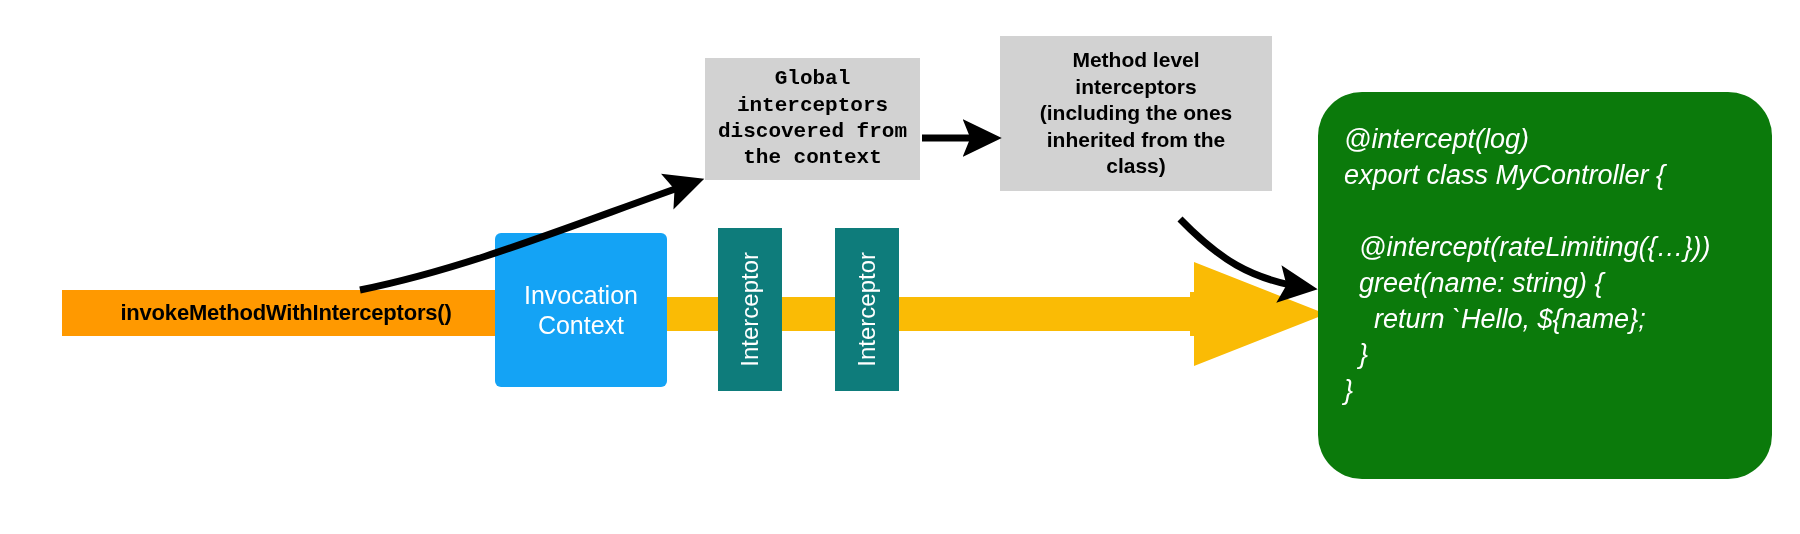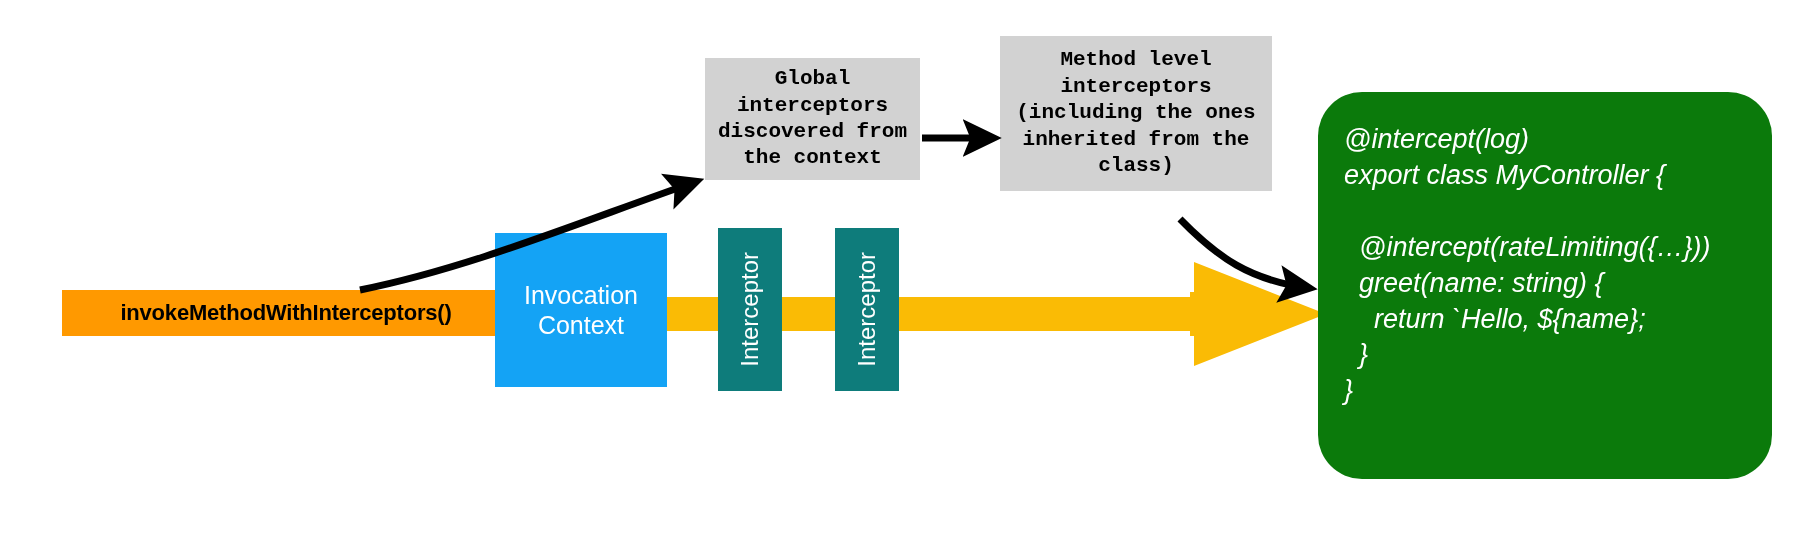--- a/index.html
+++ b/index.html
@@ -57,20 +57,21 @@
   #invocation-context {
     left: 495px;
     top: 233px;
     width: 172px;
     height: 154px;
     background: #14A3F5;
     display: flex;
     align-items: center;
     justify-content: center;
     text-align: center;
+    border-radius: 6px;
   }
   #invocation-context .label {
     font-size: 25px;
     color: #ffffff;
     line-height: 1.22;
   }
 
   
   .interceptor {
     top: 228px;
@@ -111,21 +112,20 @@
     top: 58px;
     width: 215px;
     height: 122px;
     font-family: Liberation Mono, monospace;
   }
   #method-note {
     left: 1000px;
     top: 36px;
     width: 272px;
     height: 155px;
-    font-family: Liberation Mono, monospace;
   }
 
   
   #code-card {
     left: 1318px;
     top: 92px;
     width: 454px;
     height: 387px;
     background: #0B7A0B;
     border-radius: 44px;

